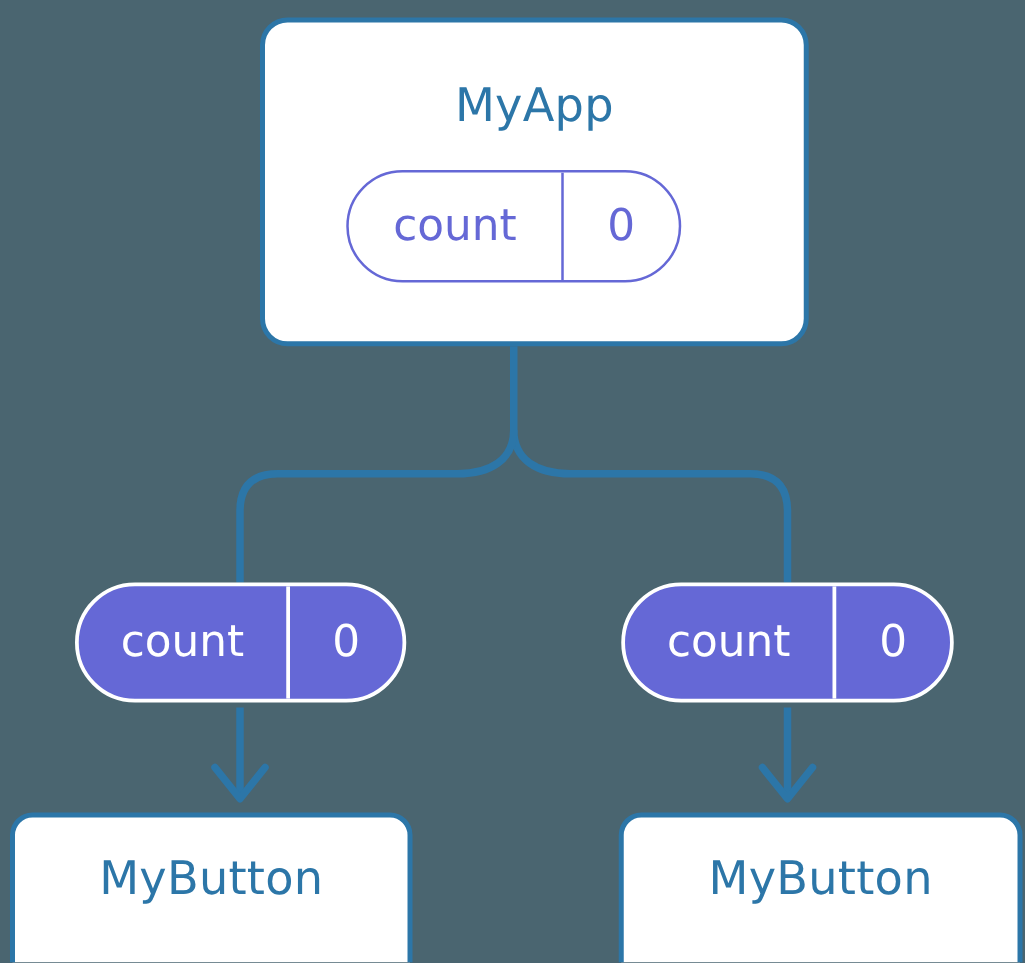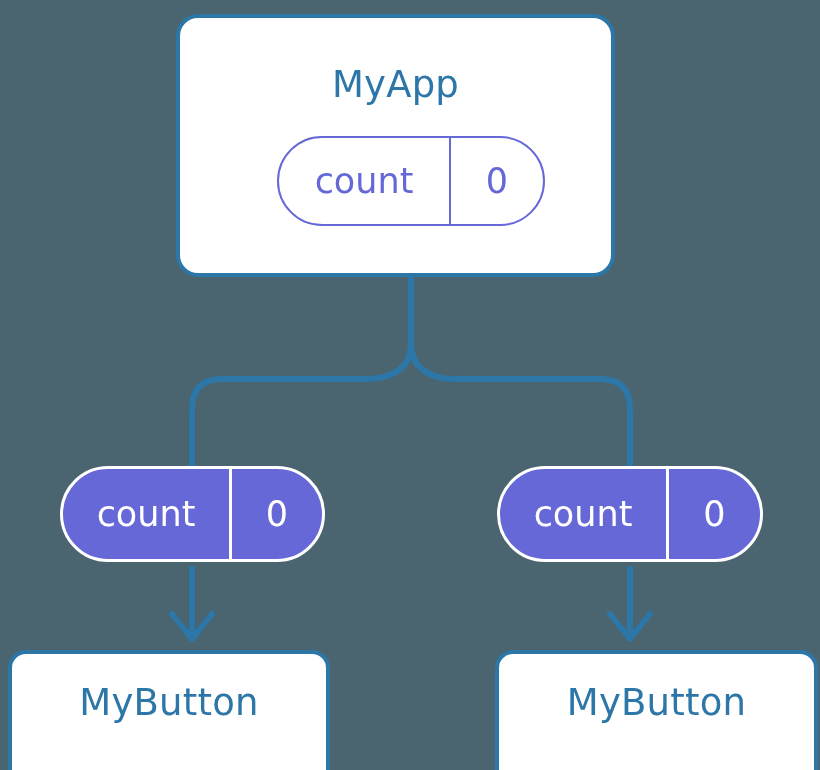--- a/index.html
+++ b/index.html
@@ -35,21 +35,21 @@
   }
   .comp-title {
     color: #2c76a8;
     font-size: 37px;
     letter-spacing: 0.2px;
     line-height: 1;
     white-space: nowrap;
   }
   
   #root-box {
-    left: 176px; top: 14px;
+    left: 208px; top: 14px;
     width: 439px; height: 263px;
     border-radius: 22px;
     justify-content: flex-start;
   }
   #root-box .comp-title { margin-top: 48px; }
 
   
   #leaf-box-left {
     left: 8px; top: 650px;
     width: 322px; height: 140px;

